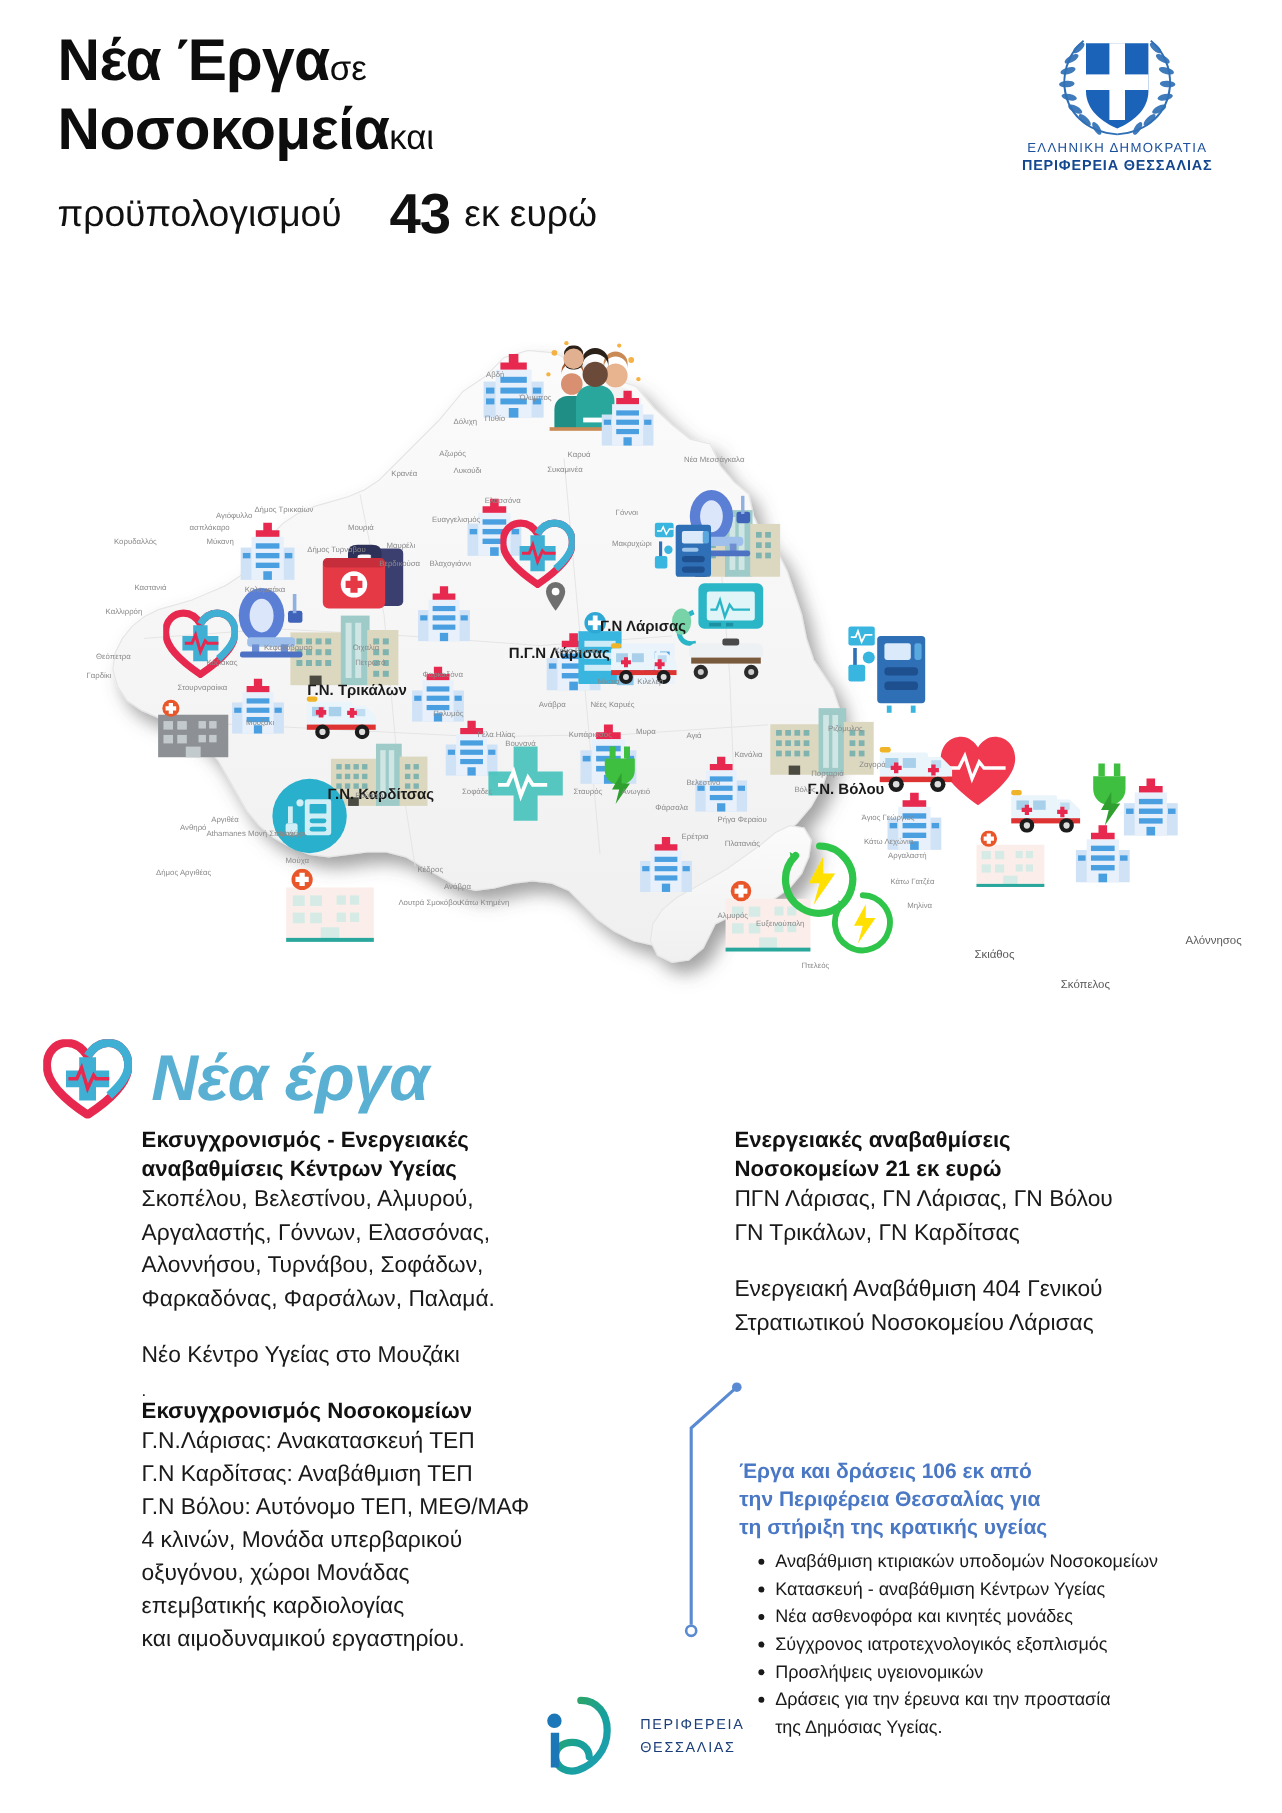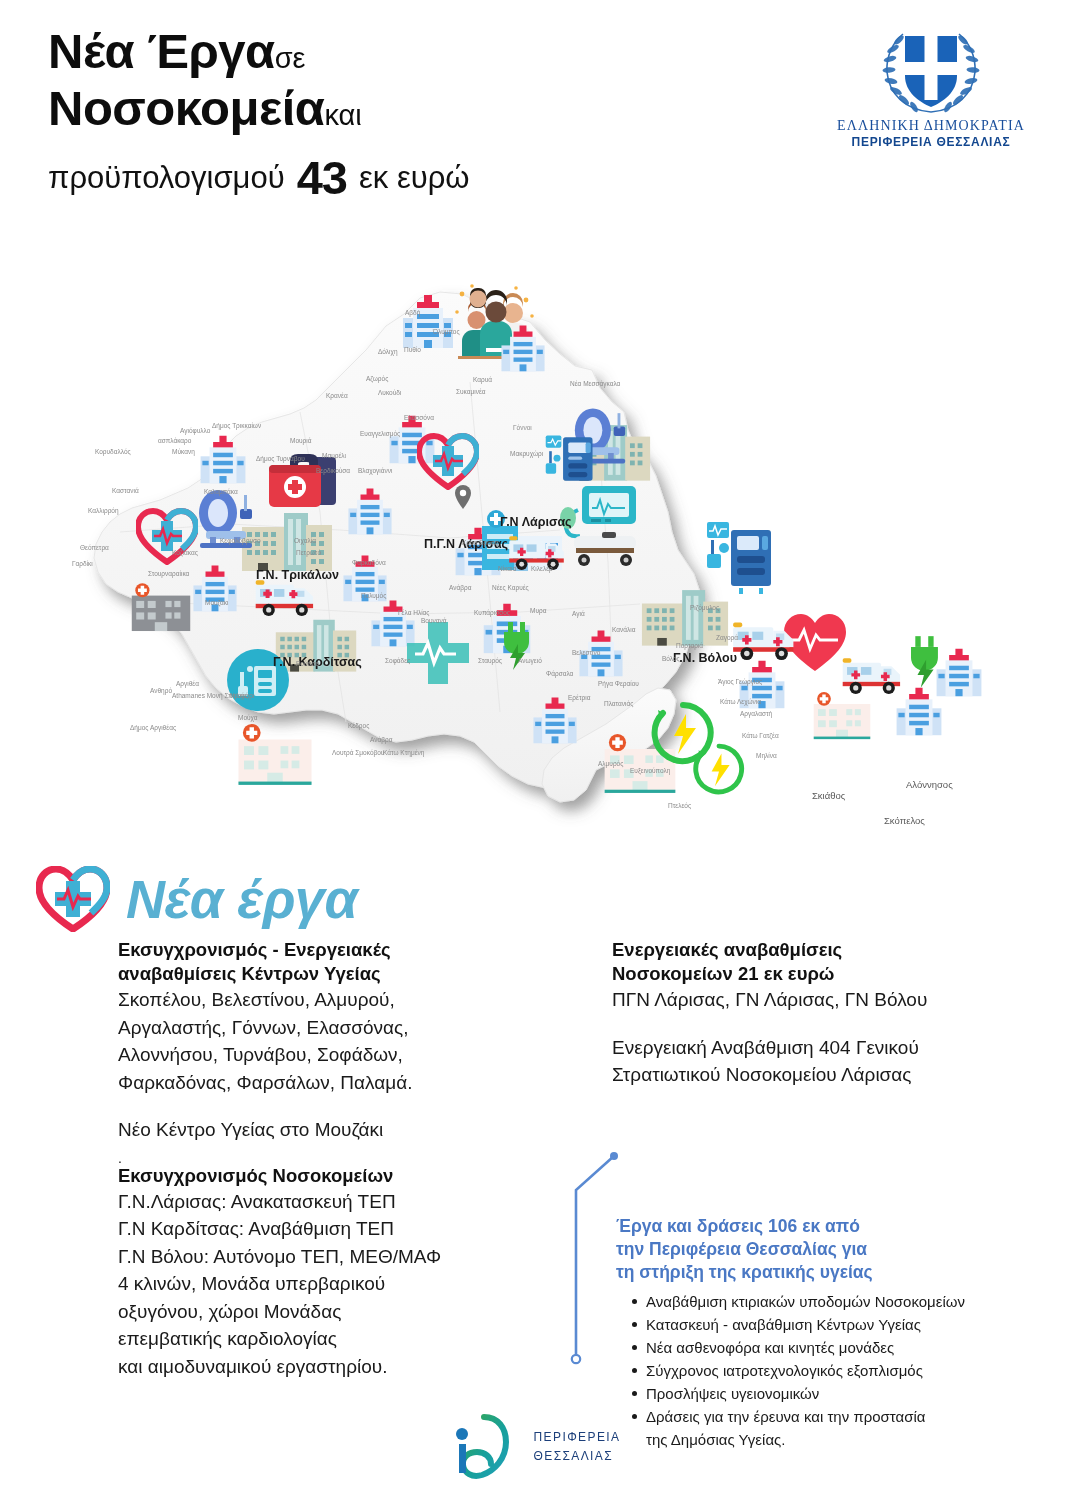--- a/index.html
+++ b/index.html
@@ -45,36 +45,36 @@
     color: #111;
     white-space: nowrap;
     display: flex;
     align-items: flex-start;
     gap: 12px;
   }
   .subtitle .big-number {
     font-weight: 800;
     font-size: 47px;
     letter-spacing: -1px;
+    margin-left: 28px;
   }
 
   
   .gov-logo {
     position: absolute;
     right: 32px; top: 24px;
     width: 210px;
     text-align: center;
   }
   .gov-logo .emblem { display: block; margin: 0 auto; }
   .gov-logo .l1 {
-    font-size: 14px;
+    font-size: 11px;
     letter-spacing: 1.1px;
     color: #1a4f9c;
     margin-top: 2px;
-    font-family: Liberation Serif, serif;
   }
   .gov-logo .l2 {
     font-size: 12px;
     font-weight: 800;
     letter-spacing: 0.7px;
     color: #13478f;
     margin-top: 1px;
   }
 
   
@@ -981,21 +981,21 @@
   </svg>
 
   <div class="map-label" style="left:256px; top:306px;">Γ.Ν. Τρικάλων</div>
   <div class="map-label" style="left:273px; top:393px;">Γ.Ν. Καρδίτσας</div>
   <div class="map-label" style="left:424px; top:275px;">Π.Γ.Ν Λάρισας</div>
   <div class="map-label" style="left:500px; top:253px;">Γ.Ν Λάρισας</div>
   <div class="map-label" style="left:673px; top:389px;">Γ.Ν. Βόλου</div>
 
   <div class="island-label" style="left:812px; top:528px;">Σκιάθος</div>
   <div class="island-label" style="left:884px; top:553px;">Σκόπελος</div>
-  <div class="island-label" style="left:906px; top:517px;">Αλόννησος</div>
+  <div class="island-label" style="left:988px; top:517px;">Αλόννησος</div>
 
   <div class="city-label" style="left:433px; top:66px;">Όλυμπος</div>
   <div class="city-label" style="left:405px; top:47px;">Αβδή</div>
   <div class="city-label" style="left:378px; top:86px;">Δόλιχη</div>
   <div class="city-label" style="left:404px; top:84px;">Πυθίο</div>
   <div class="city-label" style="left:366px; top:113px;">Αζωρός</div>
   <div class="city-label" style="left:378px; top:127px;">Λυκούδι</div>
   <div class="city-label" style="left:326px; top:130px;">Κρανέα</div>
   <div class="city-label" style="left:404px; top:152px;">Ελασσόνα</div>
   <div class="city-label" style="left:473px; top:114px;">Καρυά</div>
@@ -1099,20 +1099,21 @@
   <div class="body-t">4 κλινών, Μονάδα υπερβαρικού</div>
   <div class="body-t">οξυγόνου, χώροι Μονάδας</div>
   <div class="body-t">επεμβατικής καρδιολογίας</div>
   <div class="body-t">και αιμοδυναμικού εργαστηρίου.</div>
 </div>
 
 <div class="col-right">
   <div class="body-h">Ενεργειακές αναβαθμίσεις</div>
   <div class="body-h">Νοσοκομείων 21 εκ ευρώ</div>
   <div class="body-t">ΠΓΝ Λάρισας, ΓΝ Λάρισας, ΓΝ Βόλου</div>
+  <div class="body-t">ΓΝ Τρικάλων, ΓΝ Καρδίτσας</div>
   <div class="gap-sm"></div>
   <div class="body-t">Ενεργειακή Αναβάθμιση 404 Γενικού</div>
   <div class="body-t">Στρατιωτικού Νοσοκομείου Λάρισας</div>
 </div>
 
 <svg class="bracket" viewBox="0 0 60 222">
   <path d="M52 8 L14 42 L14 206" stroke="#5a8ad2" stroke-width="2.6" fill="none"></path>
   <circle cx="52" cy="8" r="4" fill="#5a8ad2"></circle>
   <circle cx="14" cy="211" r="4.2" fill="#ffffff" stroke="#5a8ad2" stroke-width="2.2"></circle>
 </svg>

